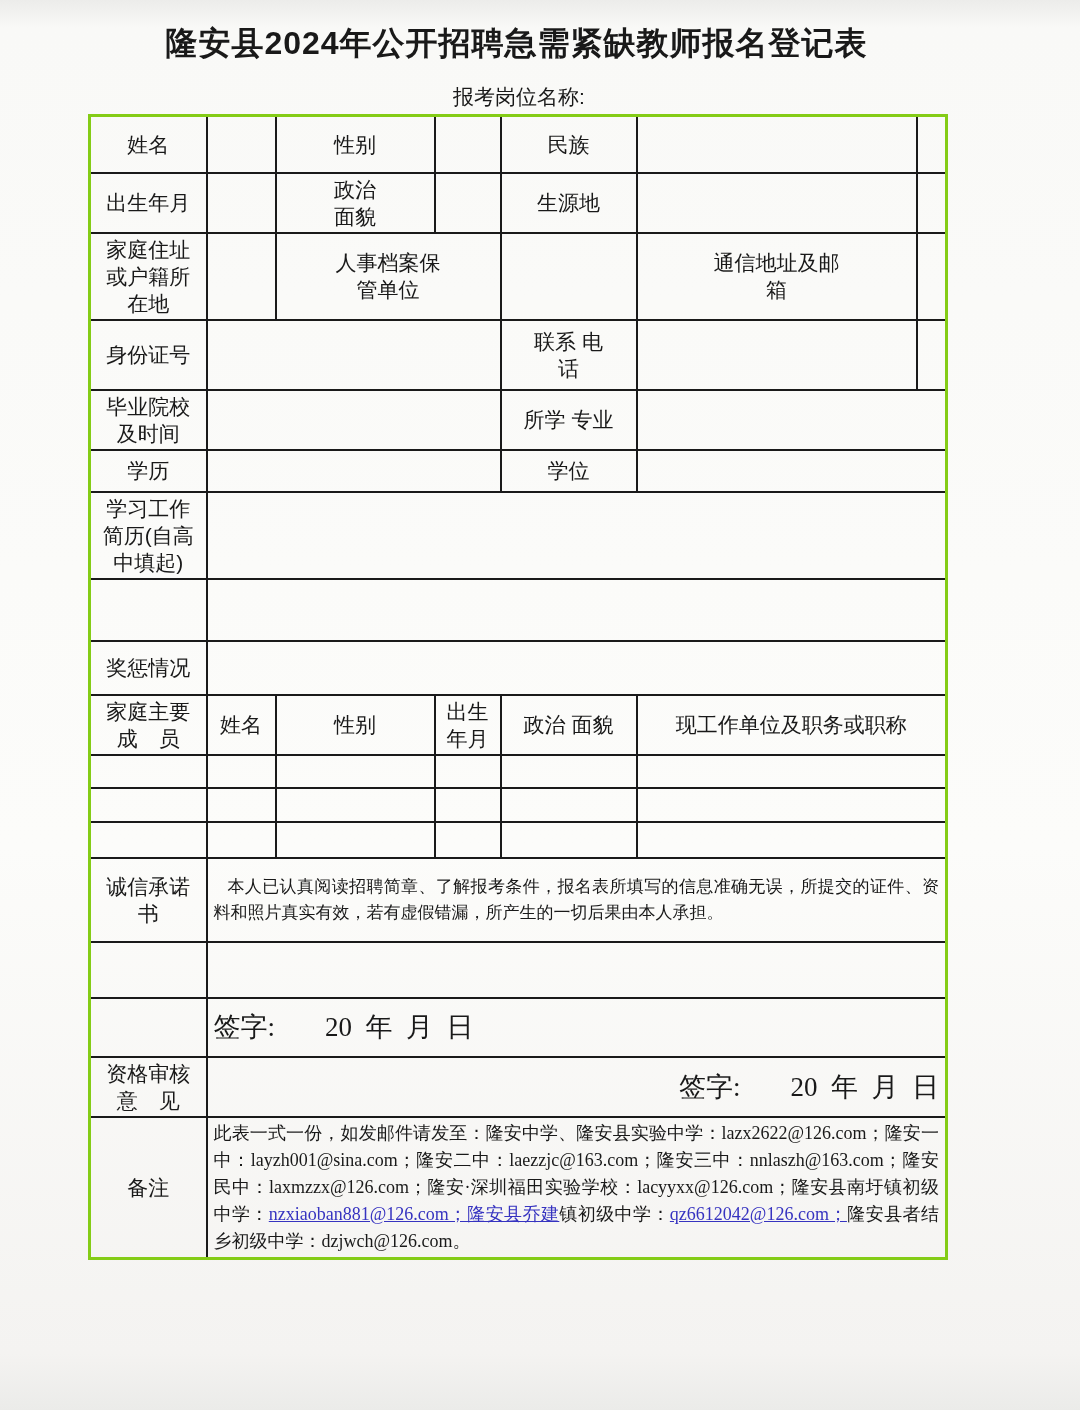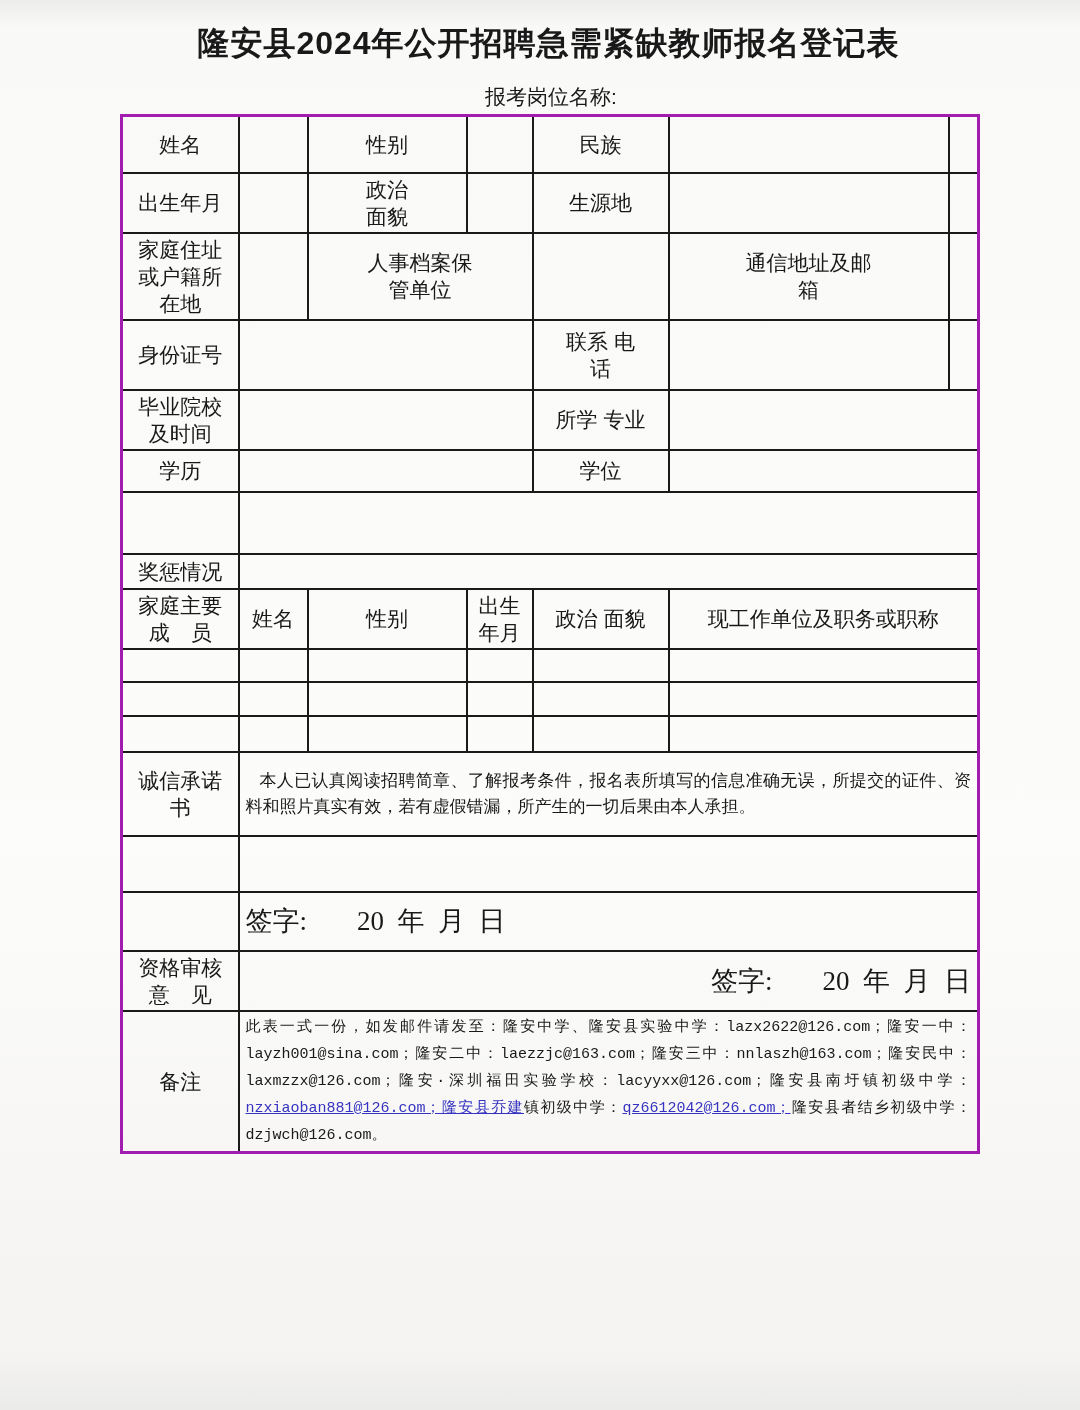--- a/index.html
+++ b/index.html
@@ -9,36 +9,36 @@
     font-family:"Liberation Sans", sans-serif;
     color:#191919;
     -webkit-font-smoothing:antialiased;
   }
   .sheet { position:relative; width:1080px; height:1410px; overflow:hidden; }
   .attachment {
     margin:30px 0 0 122px;
     font-size:44px; font-weight:500; line-height:48px;
     letter-spacing:2px;
   }
-  .content { margin-left:120px; width:857px; }
+  .content { margin-left:88px; width:857px; }
   .title {
     margin-top:24px;
     text-align:center;
     font-size:32px; font-weight:700; line-height:38px;
     letter-spacing:1px;
   }
   .position-label {
     margin:22px 0 4px 5px;
     font-size:21px; line-height:26px;text-align:center;
   }
   table.form {
     border-collapse:collapse;
     table-layout:fixed;
     width:857px;
-    border:3px solid #a21caf;
+    border:3px solid #84cc16;
     padding-left:16px;
   }
   table.form td {
     border:2px solid #1a1a1a;
     padding:2px 6px;
     vertical-align:middle;
     box-sizing:border-box;
   }
   .lb {
     text-align:center;
@@ -56,22 +56,22 @@
   }
   .sig-cell {
     font-family:"Liberation Serif", serif;
     font-size:27px;
     vertical-align:bottom;
   }
   .sig1 { padding:0 0 10px 335px; }
   .sig2 { text-align:right; padding:0 14px 8px 0; }
   .date { white-space:pre; margin-left:50px; }
   .remarks {
-    font-family:Liberation Mono, monospace;
-    font-size:15px; line-height:27px;
+    font-family:Liberation Serif, serif;
+    font-size:18px; line-height:27px;
     vertical-align:top;
     text-align:justify;
     padding:3px 8px 3px 10px;
   }
   .remarks a {
     color:#3633c0;
     text-decoration:underline;
     cursor:pointer;
   }
 </style>
@@ -151,27 +151,33 @@
         <td colspan="2"></td>
       </tr>
 
       <tr style="height:42px">
         <td class="lb">学历</td>
         <td colspan="3"></td>
         <td class="lb">学位</td>
         <td colspan="2"></td>
       </tr>
 
+      <tr style="height:85px">
+        <td class="lb">学习工作
+简历(自高
+中填起)</td>
+        <td colspan="6"></td>
+      </tr>
 
       <tr style="height:62px">
         <td></td>
         <td colspan="6"></td>
       </tr>
 
-      <tr style="height:35px">
+      <tr style="height:54px">
         <td class="lb">奖惩情况</td>
         <td colspan="6"></td>
       </tr>
 
       <tr style="height:60px">
         <td class="lb">家庭主要
 成　员</td>
         <td class="lb">姓名</td>
         <td class="lb">性别</td>
         <td class="lb">出生

